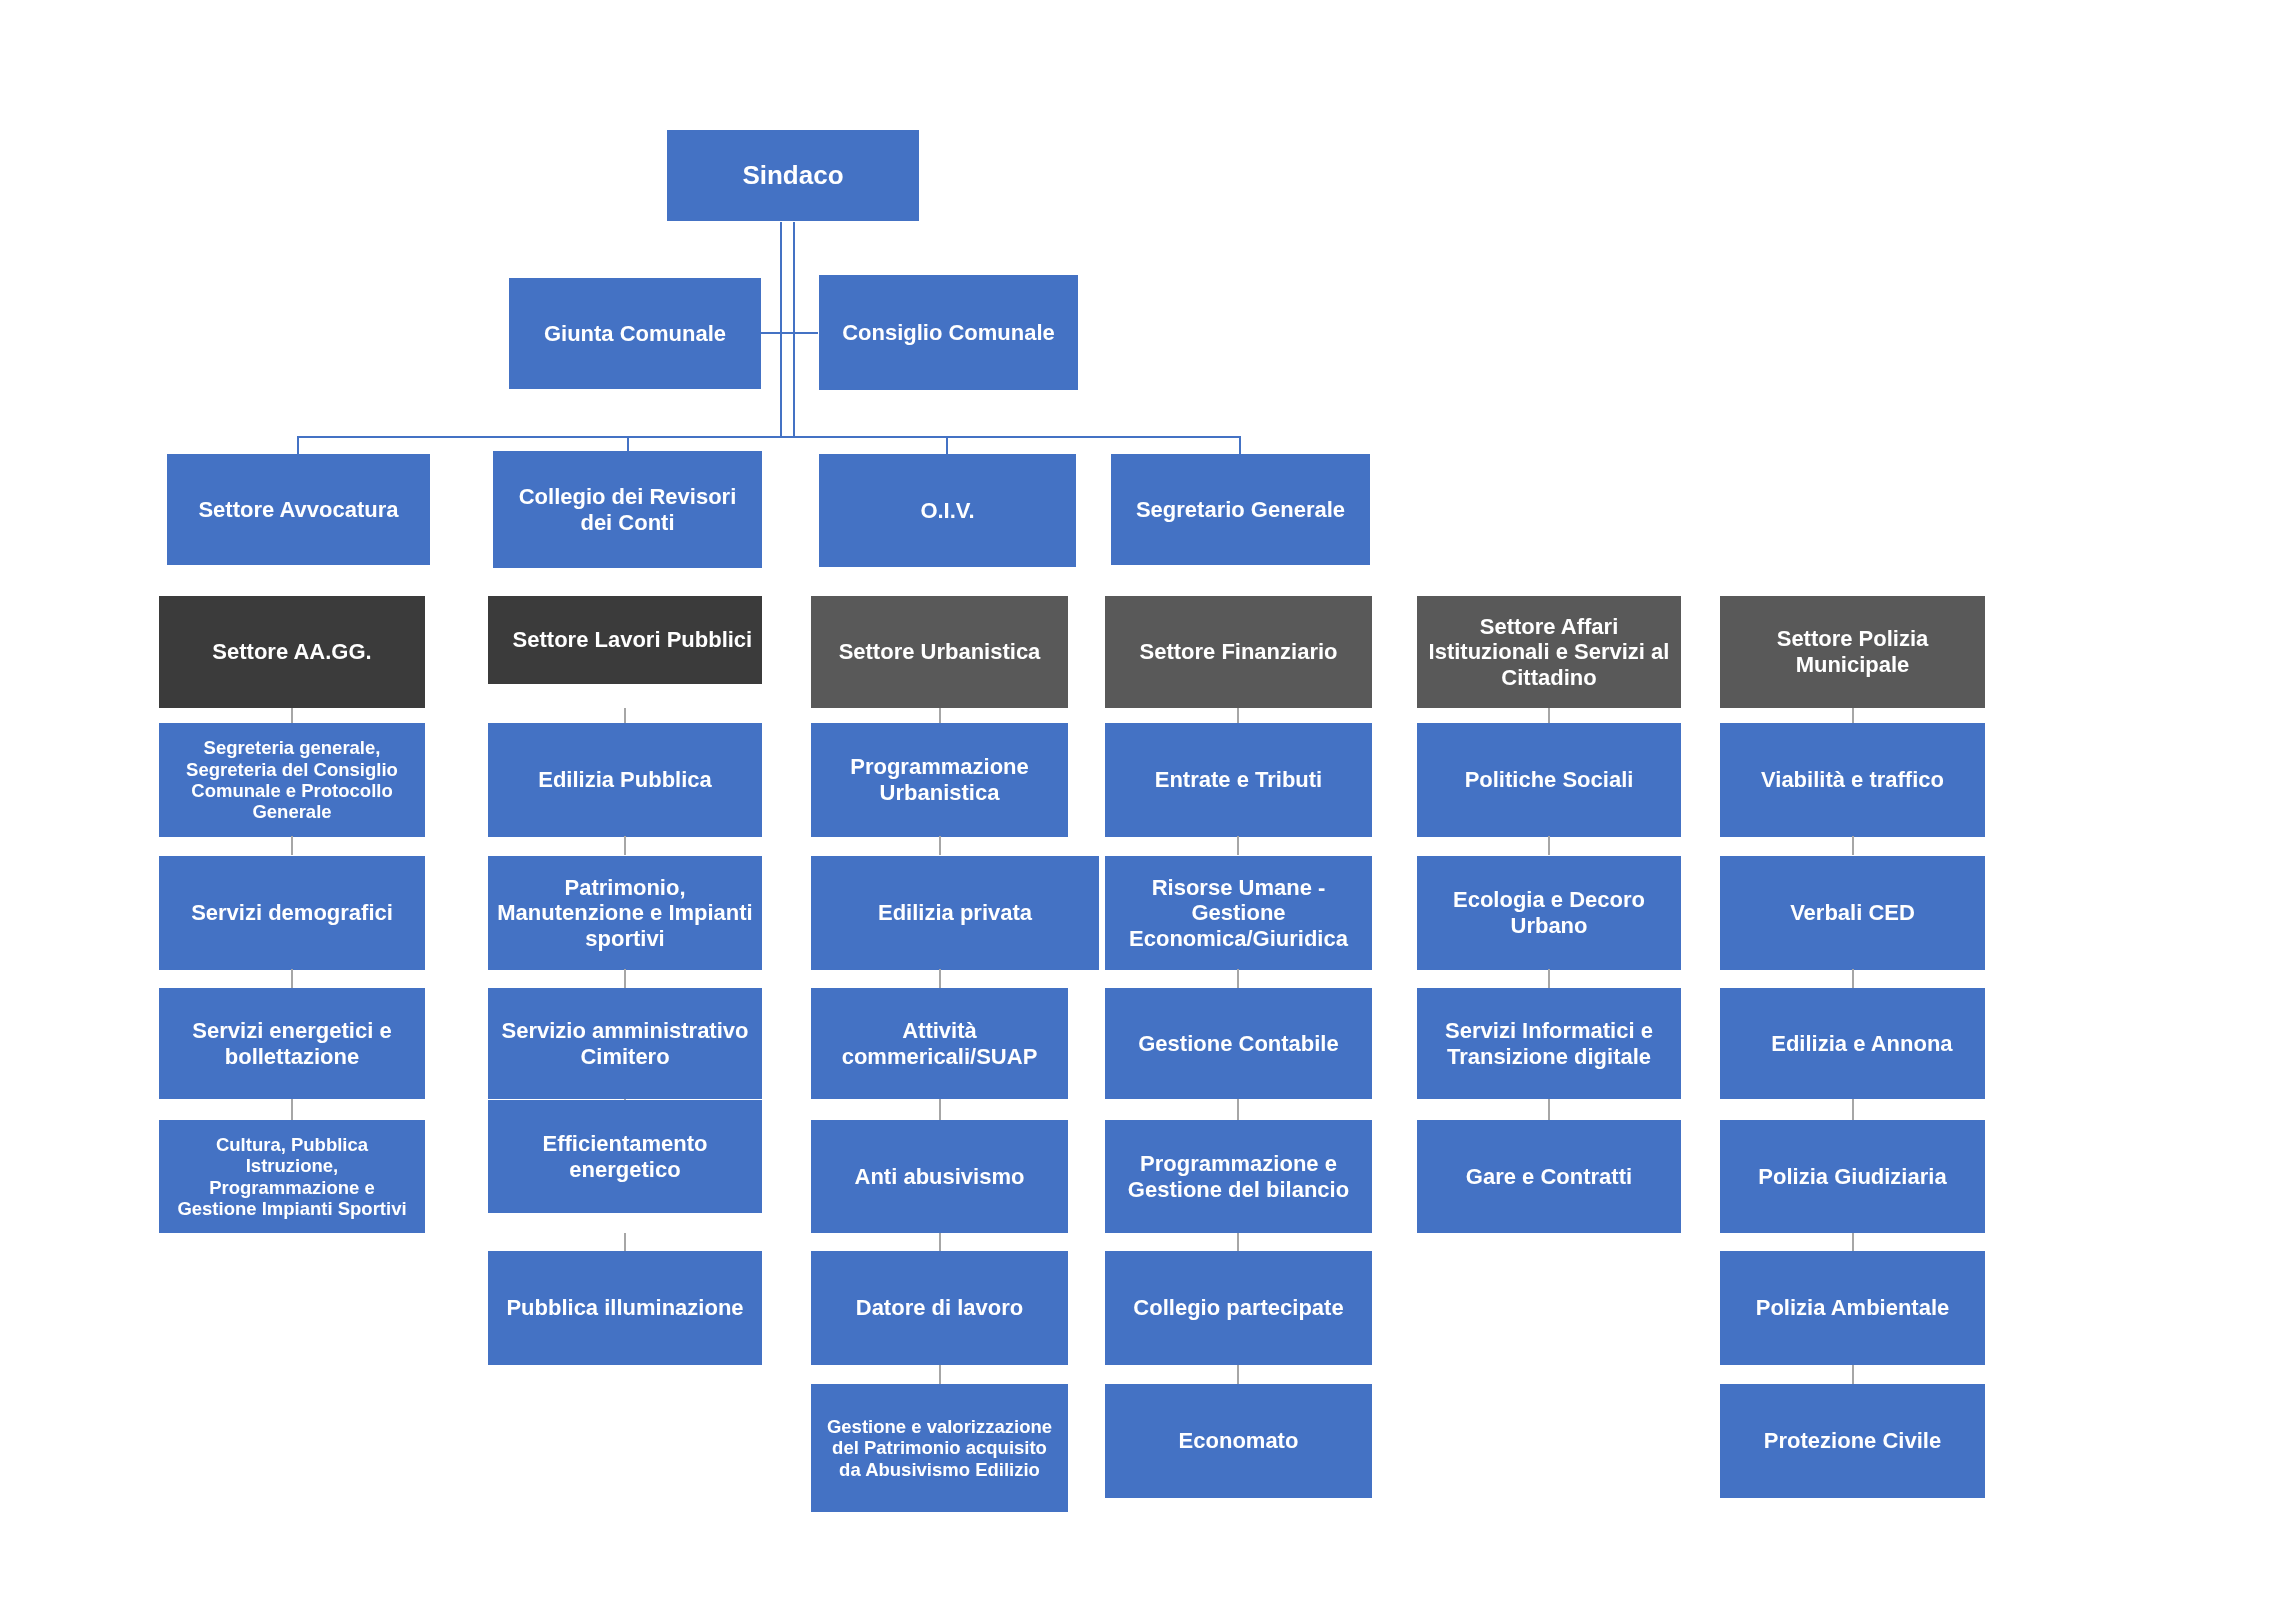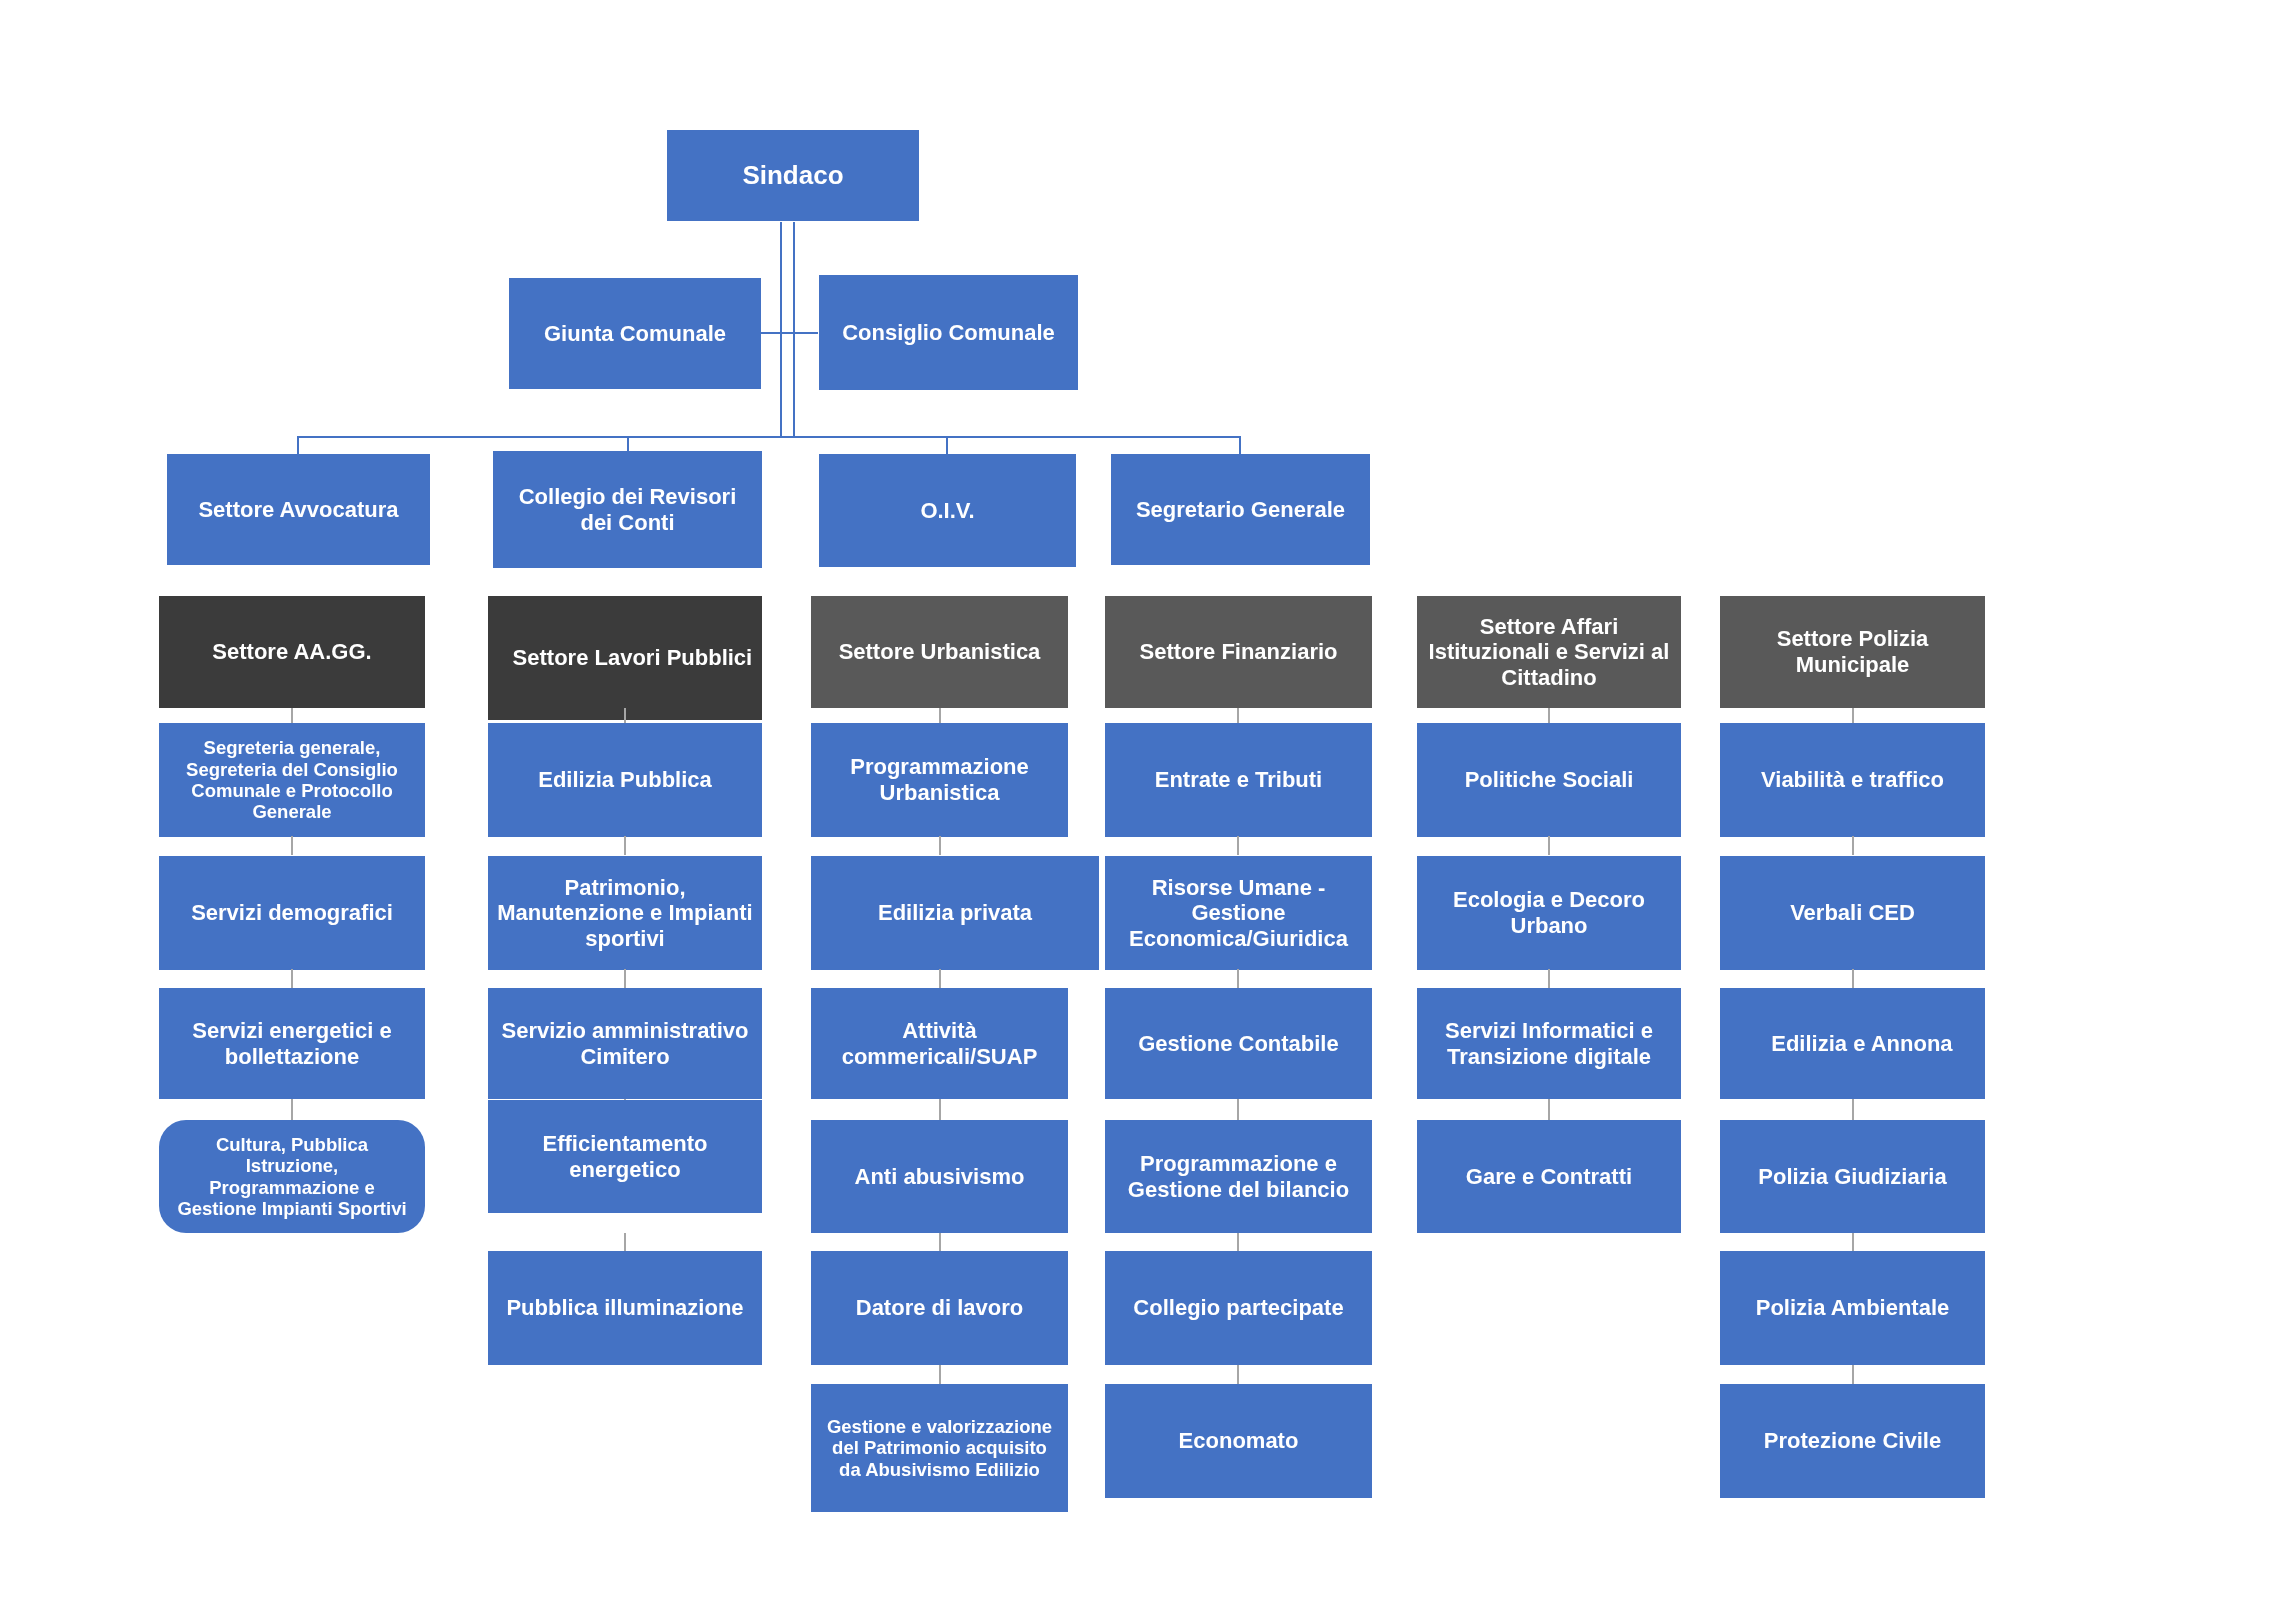--- a/index.html
+++ b/index.html
@@ -60,22 +60,22 @@
 
   <div id="departments">
       <div class="node dark" style="left: 159px; top: 596px; width: 266px; height: 112px;">Settore AA.GG.</div>
       <div class="tick" style="left: 291px; top: 708px; height: 14.8px;"></div>
       <div class="node blue small" style="left: 159px; top: 723px; width: 266px; height: 114px;">Segreteria generale, Segreteria del Consiglio Comunale e Protocollo Generale</div>
       <div class="tick" style="left: 291px; top: 836px; height: 19.4px;"></div>
       <div class="node blue" style="left: 159px; top: 856px; width: 266px; height: 114px;">Servizi demografici</div>
       <div class="tick" style="left: 291px; top: 969px; height: 19.4px;"></div>
       <div class="node blue" style="left: 159px; top: 988px; width: 266px; height: 111px;">Servizi energetici e bollettazione</div>
       <div class="tick" style="left: 291px; top: 1099px; height: 21px;"></div>
-      <div class="node blue small" style="left: 159px; top: 1120px; width: 266px; height: 113px; border-radius: 27px;">Cultura, Pubblica Istruzione, Programmazione e Gestione Impianti Sportivi</div>
-      <div class="node dark" style="left: 488px; top: 596px; width: 274px; height: 124px; padding-left: 24px;">Settore Lavori Pubblici</div>
+      <div class="node blue small" style="left: 159px; top: 1120px; width: 266px; height: 113px;">Cultura, Pubblica Istruzione, Programmazione e Gestione Impianti Sportivi</div>
+      <div class="node dark" style="left: 488px; top: 596px; width: 274px; height: 88px; padding-left: 24px;">Settore Lavori Pubblici</div>
       <div class="tick" style="left: 624px; top: 708px; height: 14.8px;"></div>
       <div class="node blue" style="left: 488px; top: 723px; width: 274px; height: 114px;">Edilizia Pubblica</div>
       <div class="tick" style="left: 624px; top: 836px; height: 19.4px;"></div>
       <div class="node blue" style="left: 488px; top: 856px; width: 274px; height: 114px;">Patrimonio, Manutenzione e Impianti sportivi</div>
       <div class="tick" style="left: 624px; top: 969px; height: 19.4px;"></div>
       <div class="node blue" style="left: 488px; top: 988px; width: 274px; height: 111px;">Servizio amministrativo Cimitero</div>
       <div class="tick" style="left: 624px; top: 1099px; height: 21px;"></div>
       <div class="node blue" style="left: 488px; top: 1100px; width: 274px; height: 113px;">Efficientamento energetico</div>
       <div class="tick" style="left: 624px; top: 1233px; height: 17.5px;"></div>
       <div class="node blue" style="left: 488px; top: 1251px; width: 274px; height: 114px;">Pubblica illuminazione</div>

